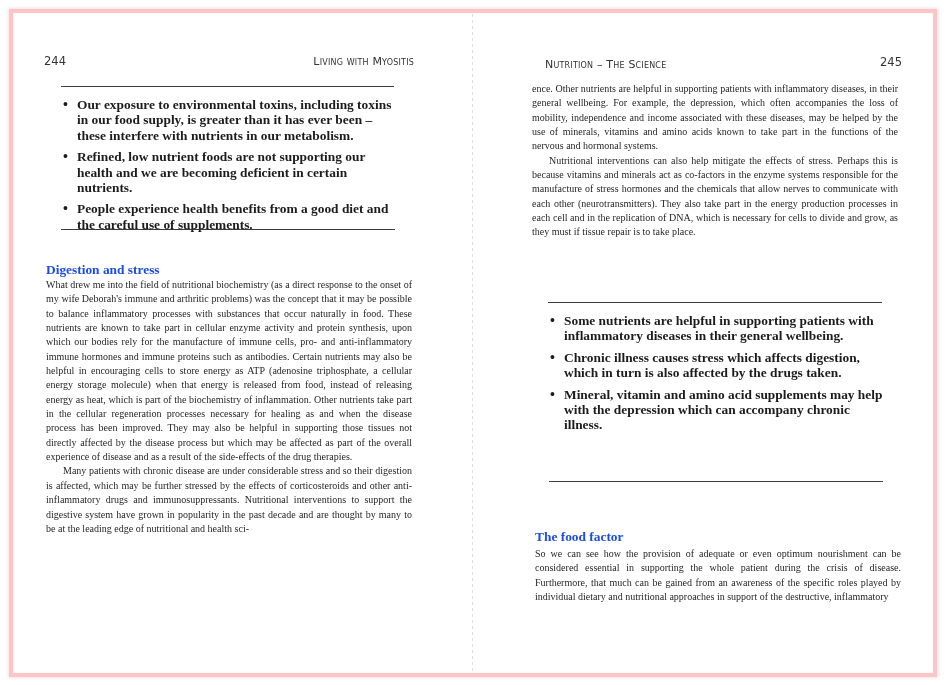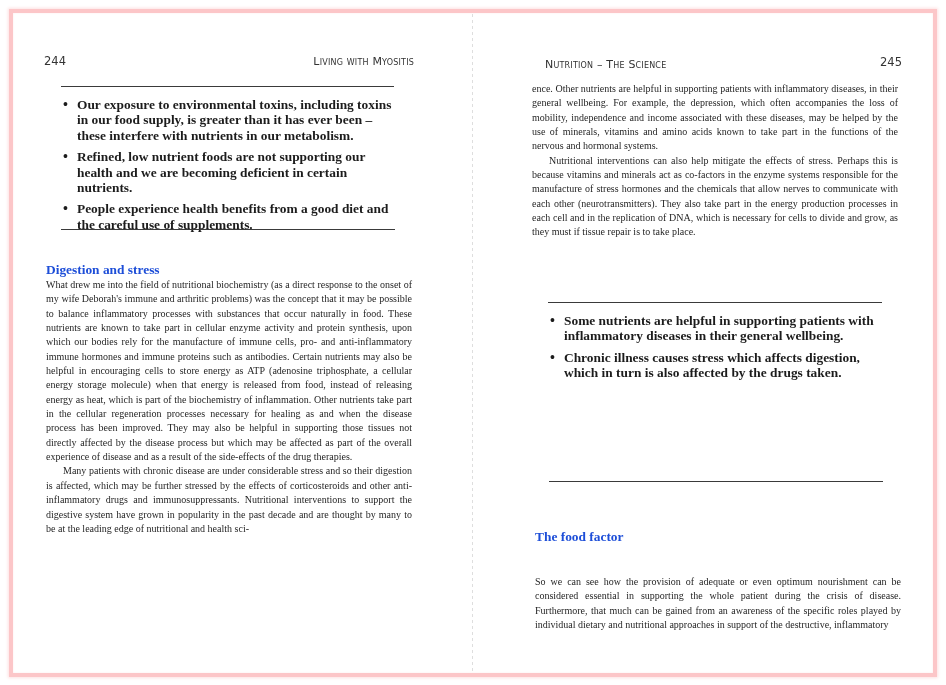--- a/index.html
+++ b/index.html
@@ -68,20 +68,21 @@
 
   <div class="body-text" style="left:532px; top:82px; width:366px;">
     <p>ence. Other nutrients are helpful in supporting patients with inflam­matory diseases, in their general wellbeing. For example, the depres­sion, which often accompanies the loss of mobility, independence and income associated with these diseases, may be helped by the use of minerals, vitamins and amino acids known to take part in the functions of the nervous and hormonal systems.</p>
     <p class="indent">Nutritional interventions can also help mitigate the effects of stress. Perhaps this is because vitamins and minerals act as co-factors in the enzyme systems responsible for the manufacture of stress hormones and the chemicals that allow nerves to communicate with each other (neurotransmitters). They also take part in the energy production processes in each cell and in the replication of DNA, which is necessary for cells to divide and grow, as they must if tissue repair is to take place.</p>
   </div>
 
   <div class="rule" style="left:548px; top:302px; width:334px;"></div>
   <ul class="bullets" style="left:550px; top:313px; width:340px;">
     <li>Some nutrients are helpful in supporting patients with inflammatory diseases in their general wellbeing.</li>
     <li>Chronic illness causes stress which affects digestion, which in turn is also affected by the drugs taken.</li>
+    <li>Mineral, vitamin and amino acid supplements may help with the depression which can accompany chronic illness.</li>
   </ul>
   <div class="rule" style="left:549px; top:481px; width:334px;"></div>
 
   <div class="heading" style="left:535px; top:529px;">The food factor</div>
-  <div class="body-text" style="left:535px; top:547px; width:366px;margin-top:28px;">
+  <div class="body-text" style="left:535px; top:547px; width:366px;">
     <p>So we can see how the provision of adequate or even optimum nour­ishment can be considered essential in supporting the whole patient during the crisis of disease. Furthermore, that much can be gained from an awareness of the specific roles played by individual dietary and nutritional approaches in support of the destructive, inflammatory</p>
   </div>
 </div>
 
 </body></html>

